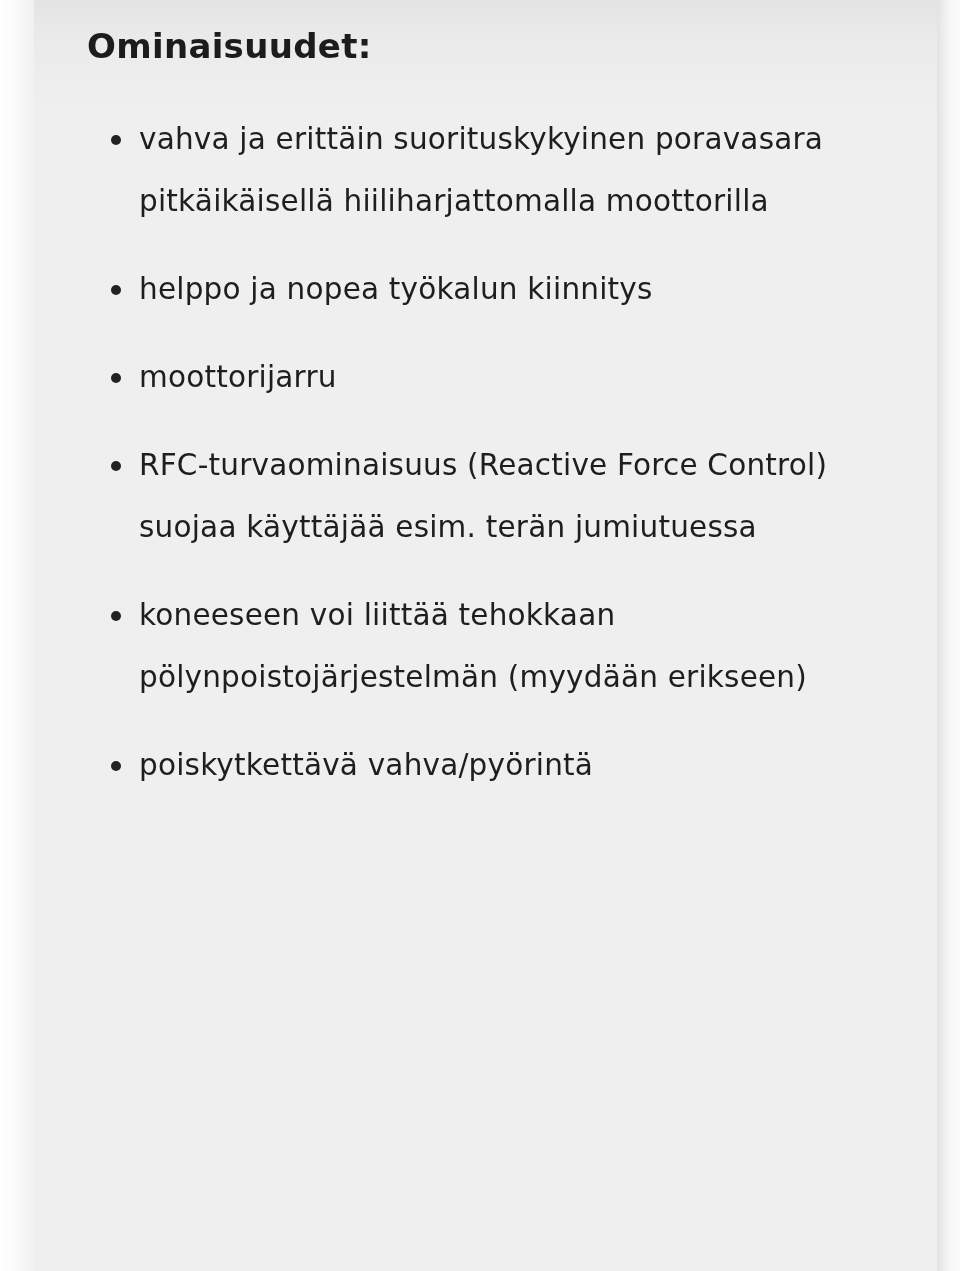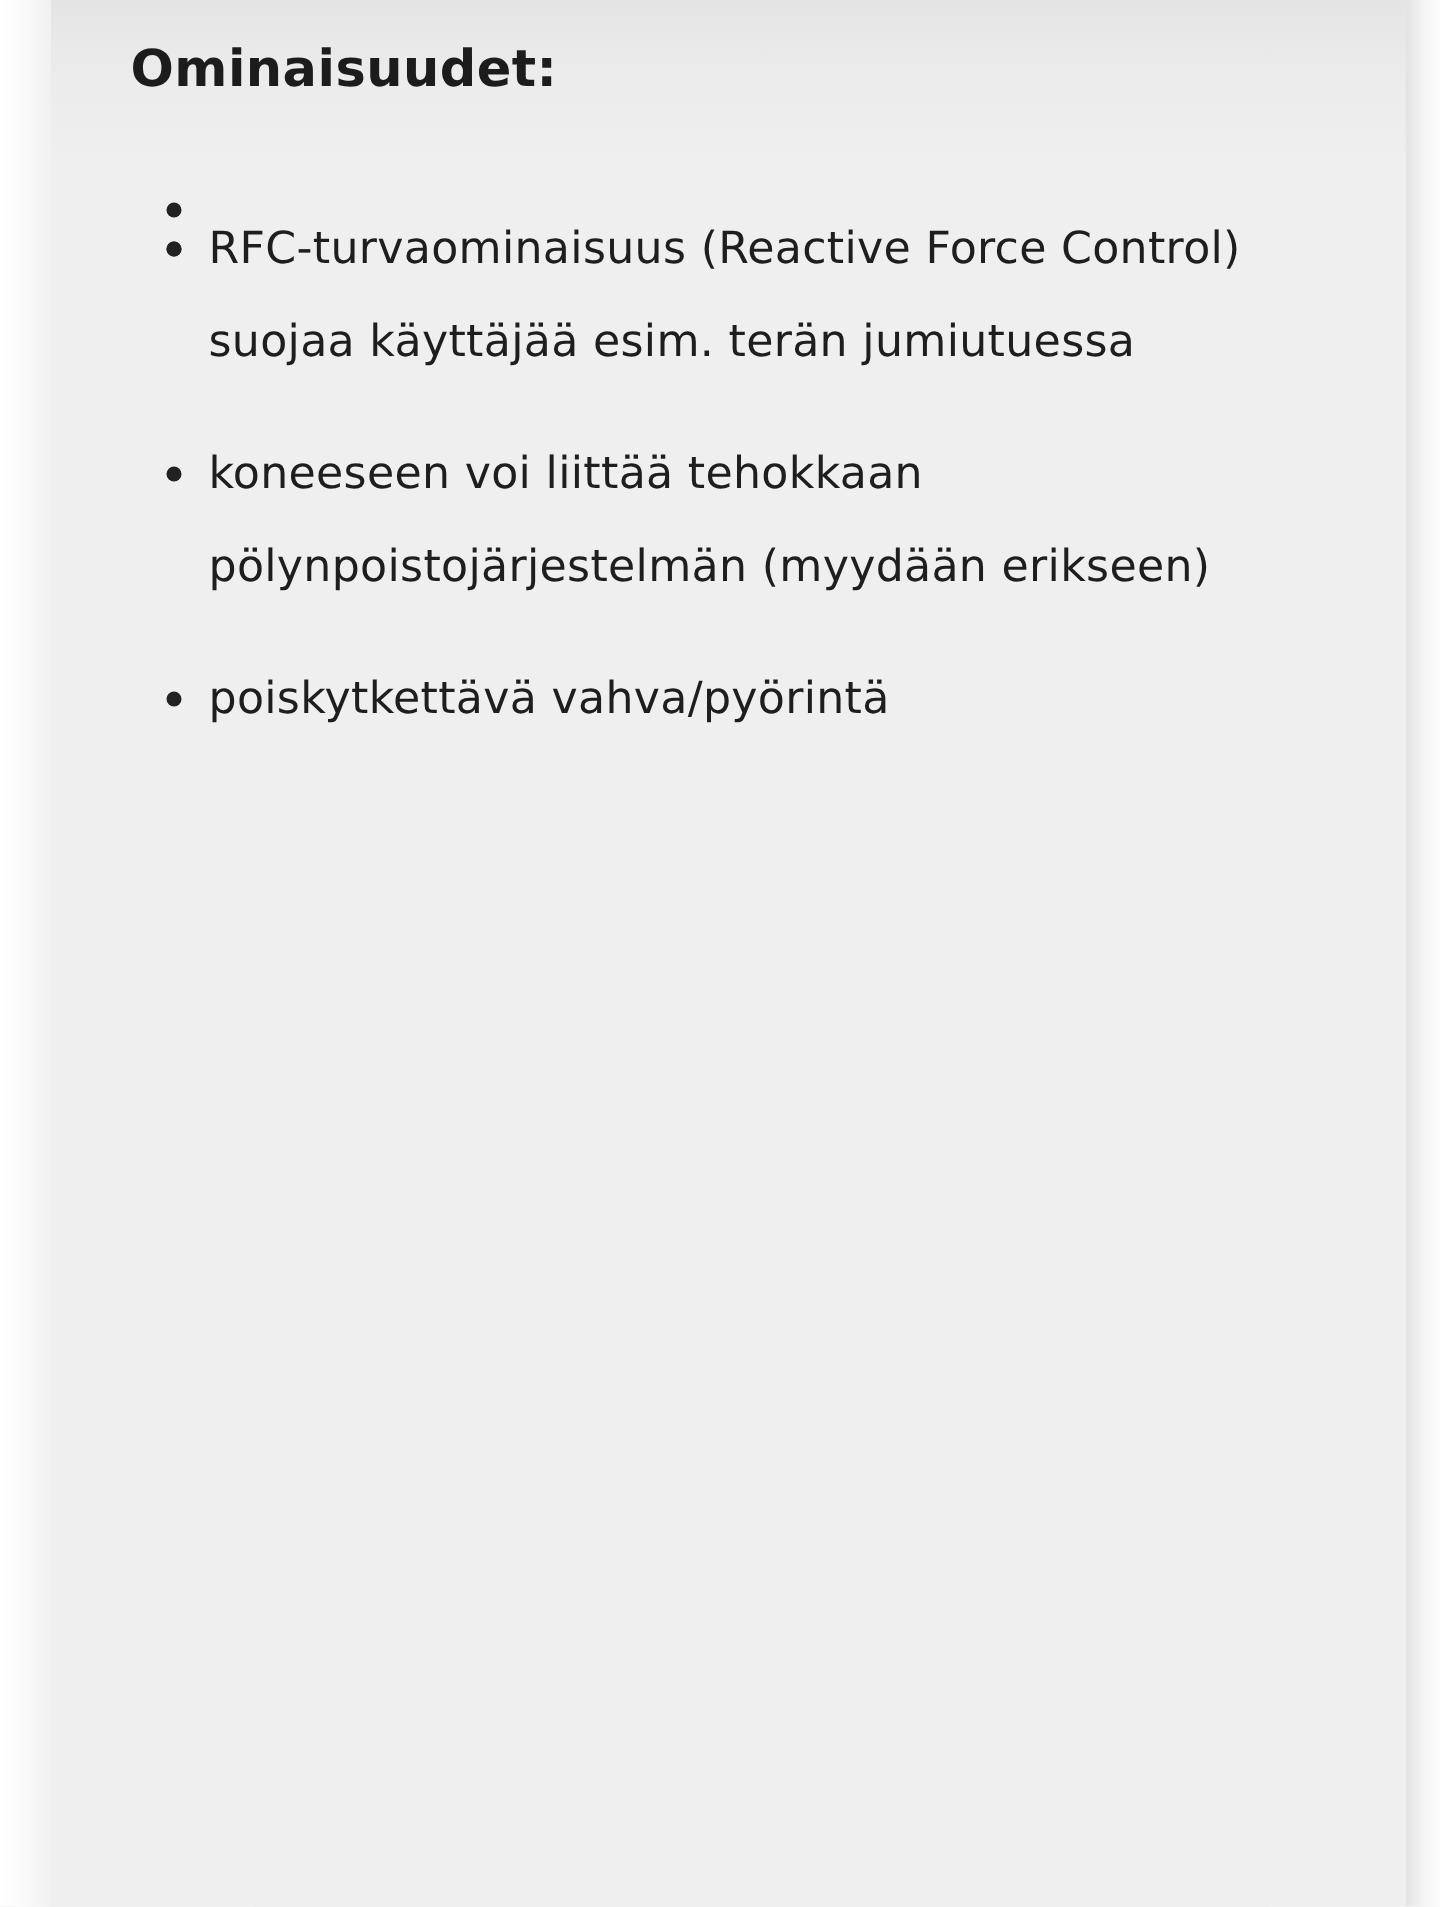--- a/index.html
+++ b/index.html
@@ -92,23 +92,29 @@
 <body>
 
 <div class="left-shadow"></div>
 
 <div class="panel">
   <h2 class="heading">Ominaisuudet:</h2>
 
   <ul class="features">
     <li class="feature">
       <span class="bullet"></span>
+      <span class="feature-text">vahva ja erittäin suorituskykyinen poravasara pitkäikäisellä hiiliharjattomalla moottorilla</span>
     </li>
     <li class="feature">
       <span class="bullet"></span>
+      <span class="feature-text">helppo ja nopea työkalun kiinnitys</span>
+    </li>
+    <li class="feature">
+      <span class="bullet"></span>
+      <span class="feature-text">moottorijarru</span>
     </li>
     <li class="feature">
       <span class="bullet"></span>
       <span class="feature-text">RFC-turvaominaisuus (Reactive Force Control) suojaa käyttäjää esim. terän jumiutuessa</span>
     </li>
     <li class="feature">
       <span class="bullet"></span>
       <span class="feature-text">koneeseen voi liittää tehokkaan pölynpoistojärjestelmän (myydään erikseen)</span>
     </li>
     <li class="feature">

